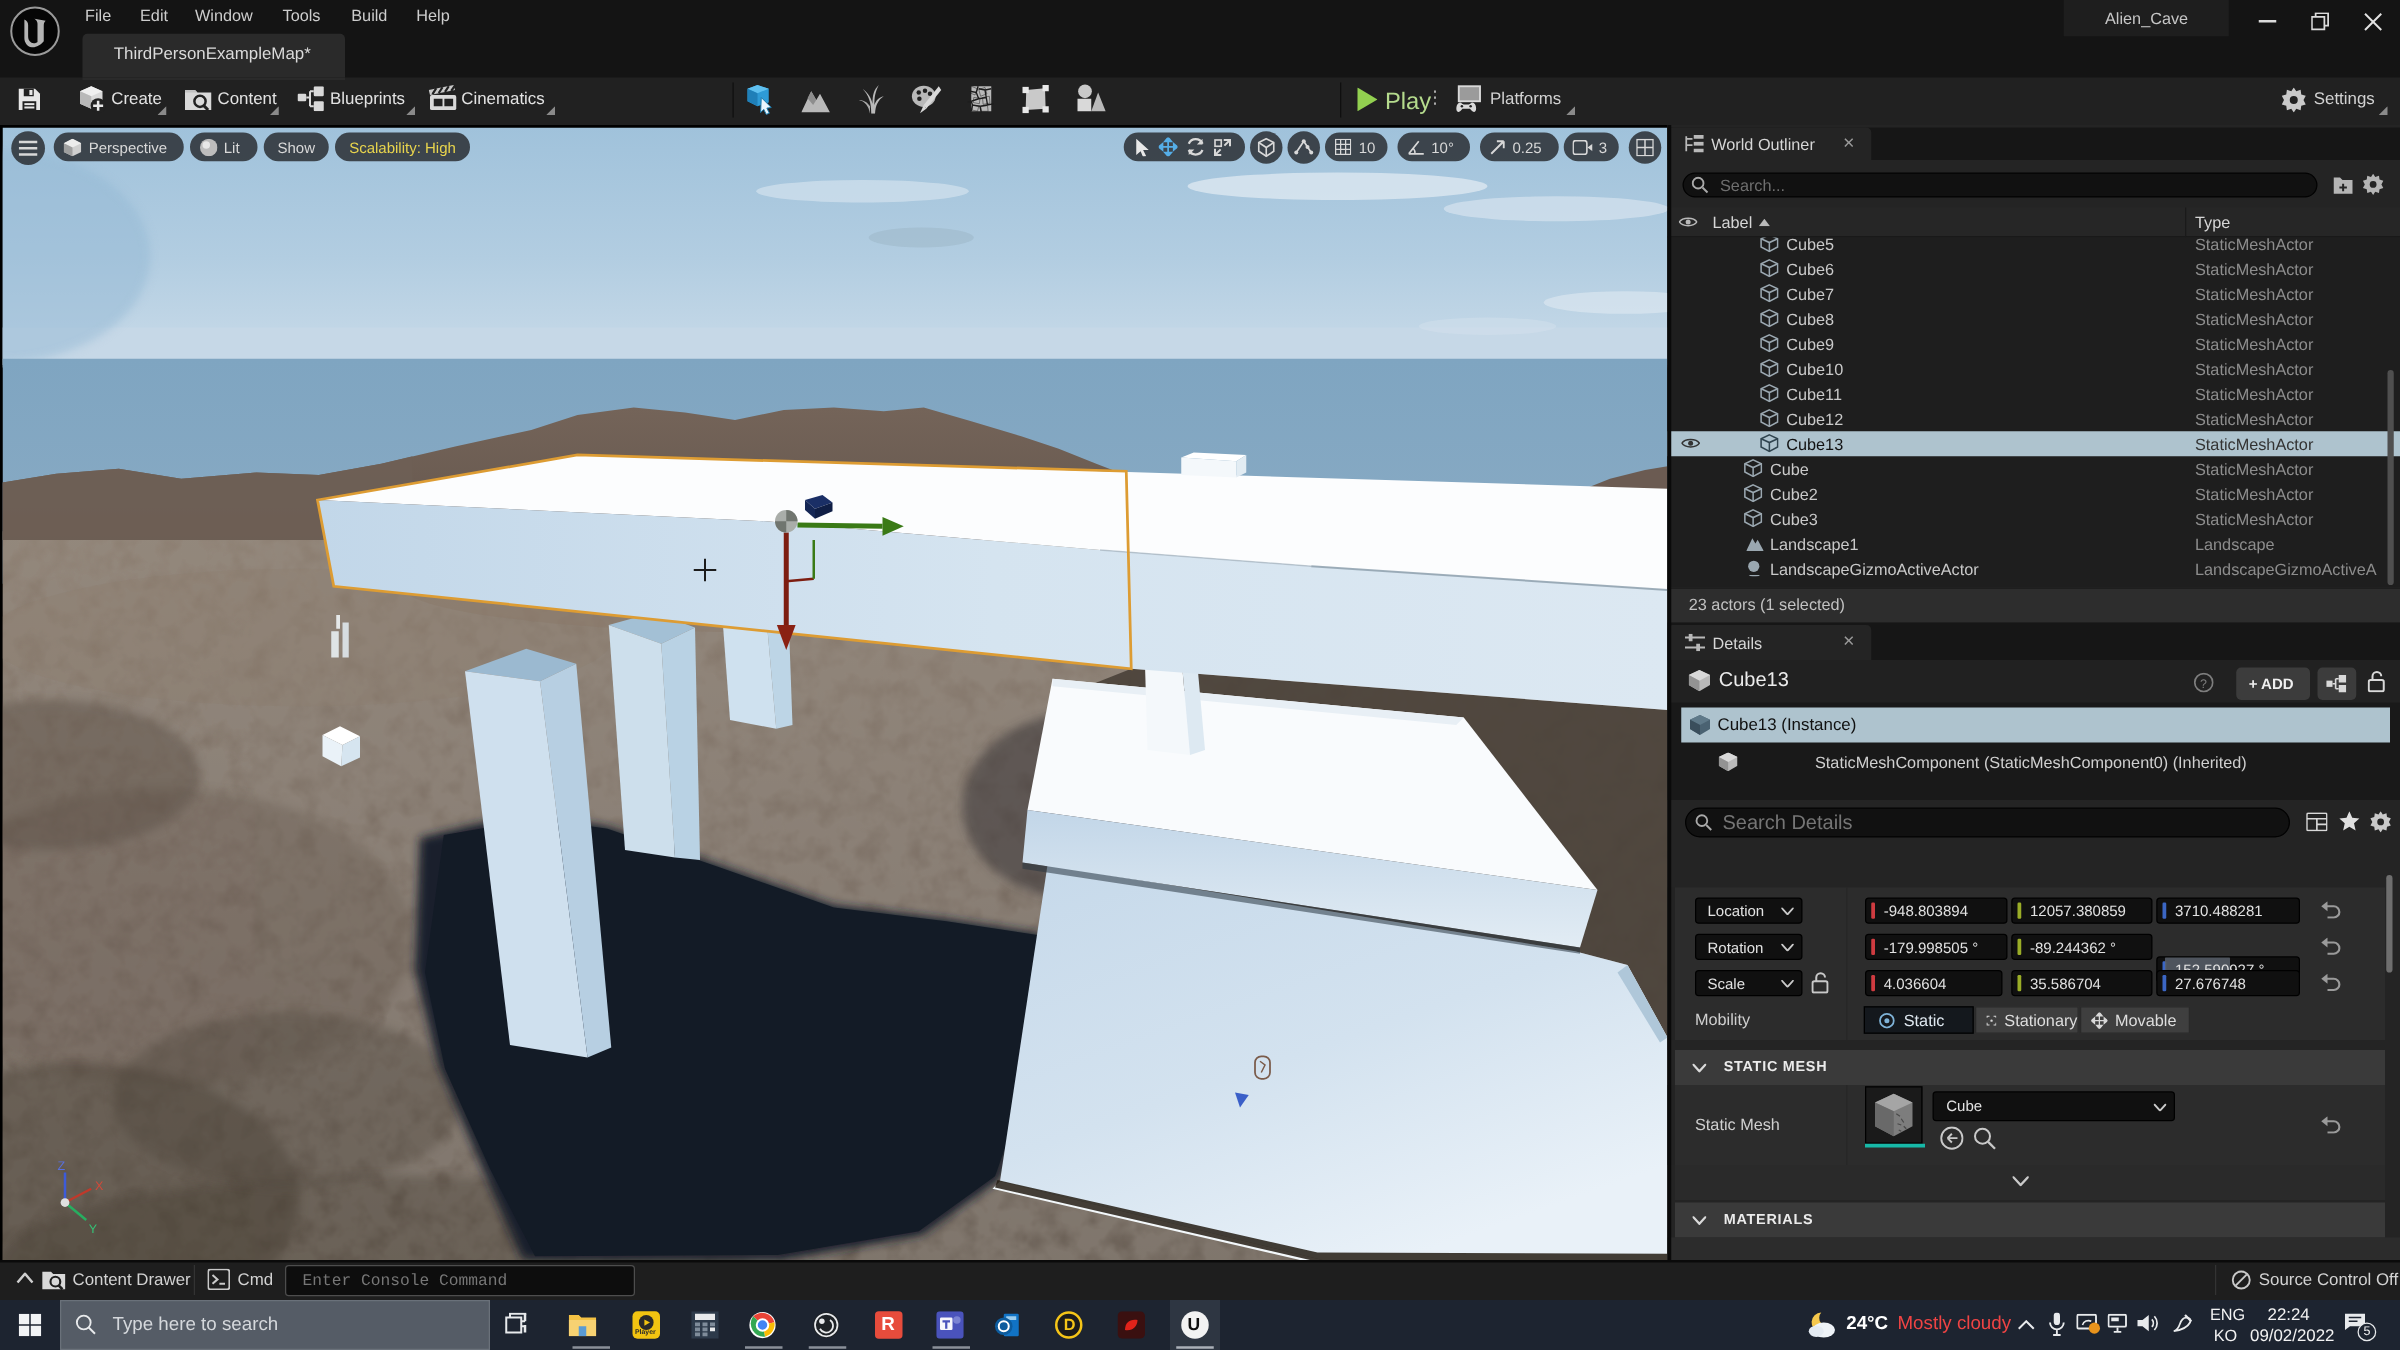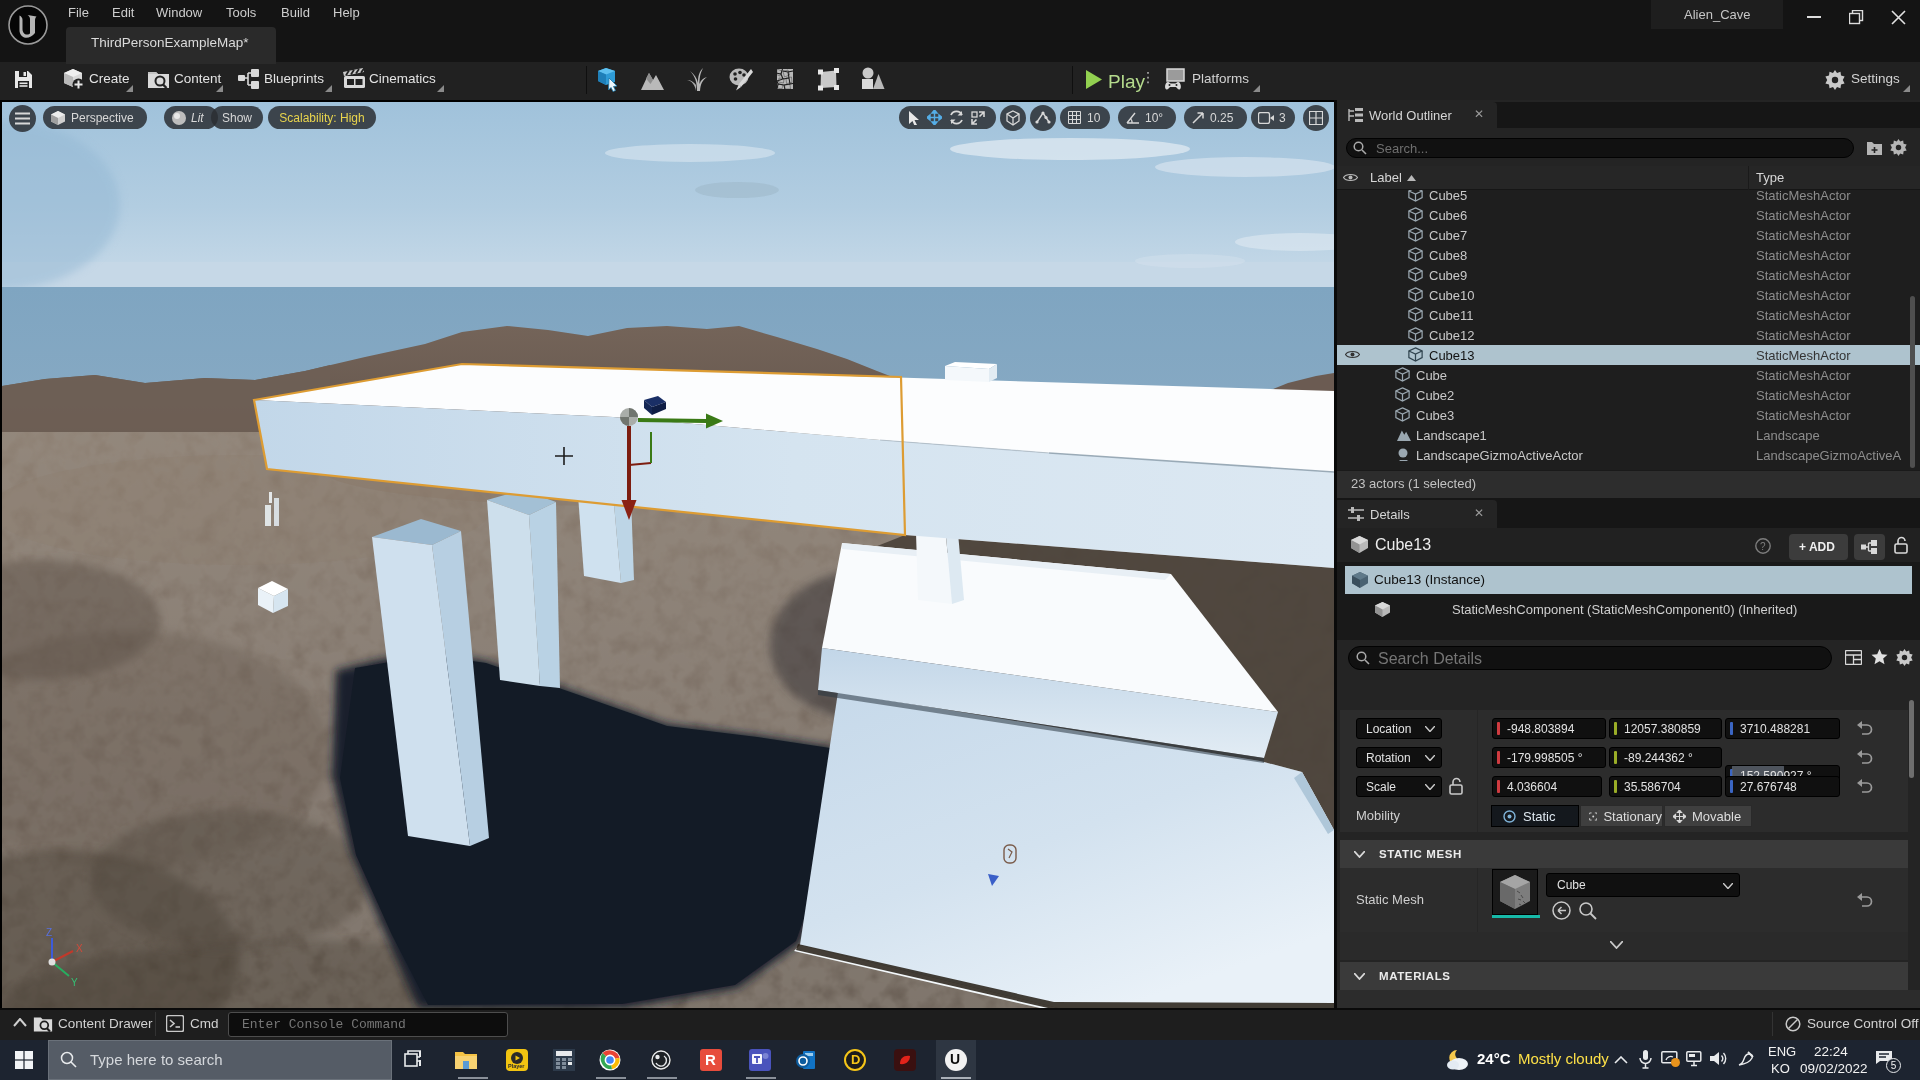--- a/index.html
+++ b/index.html
@@ -334,21 +334,21 @@
     <path d="M0 1.5 H15 M0 6.5 H15 M0 11.5 H15" stroke="#d8d8d8" stroke-width="2"></path>
   </svg>
   <div class="pill" style="left:43px;top:106px;width:104px;">
     <svg style="margin-left:8px;" width="14" height="14" viewBox="0 0 14 14">
       <path d="M7 0 L14 3.5 V10.5 L7 14 L0 10.5 V3.5 Z" fill="#cfcfcf"></path>
       <path d="M7 0 L14 3.5 L7 7 L0 3.5 Z" fill="#ececec"></path>
       <path d="M7 7 V14 L0 10.5 V3.5 Z" fill="#9f9f9f"></path>
     </svg>
     <span style="margin-left:6px;">Perspective</span>
   </div>
-  <div class="pill" style="left:164px;top:106px;width:54px;font-style:italic;">
+  <div class="pill" style="left:152px;top:106px;width:54px;">
     <svg style="margin-left:8px;" width="14" height="14" viewBox="0 0 14 14">
       <circle cx="7" cy="7" r="7" fill="#bdbdbd"></circle>
       <circle cx="5" cy="5" r="3" fill="#e8e8e8"></circle>
     </svg>
     <span style="margin-left:5px;">Lit</span>
   </div>
   <div class="pill" style="left:211px;top:106px;width:52px;justify-content:center;">Show</div>
   <div class="pill" style="left:268px;top:106px;width:108px;justify-content:center;color:#e8d44d;">Scalability: High</div>
 
   <div class="pill" style="left:899px;top:106px;width:97px;">
@@ -885,21 +885,21 @@
   <div class="abs" style="left:647px;top:1077px;width:30px;height:2px;background:#8a9099;"></div>
   <div class="abs" style="left:746px;top:1077px;width:30px;height:2px;background:#8a9099;"></div>
   <div class="abs" style="left:941px;top:1077px;width:30px;height:2px;background:#aab0b8;"></div>
 
   <svg class="abs" style="left:1443px;top:1048px;" width="28" height="24" viewBox="0 0 28 24">
     <path d="M14 2 A8 8 0 1 0 22 12 A6.5 6.5 0 0 1 14 2 Z" fill="#f5c84c"></path>
     <ellipse cx="16" cy="16" rx="9" ry="6" fill="#eef3f7"></ellipse>
     <ellipse cx="10" cy="17" rx="6" ry="4.5" fill="#e4ebf2"></ellipse>
   </svg>
   <div class="abs" style="left:1477px;top:1050px;color:#fff;font-size:15px;font-weight:bold;">24°C</div>
-  <div class="abs" style="left:1518px;top:1050px;color:#fde047;font-size:15px;">Mostly cloudy</div>
+  <div class="abs" style="left:1518px;top:1050px;color:#ef4444;font-size:15px;">Mostly cloudy</div>
   <svg class="abs" style="left:1614px;top:1056px;" width="14" height="8">
       <path d="M1 7 L7 1 L13 7" stroke="#e8eaec" stroke-width="1.6" fill="none"></path>
     </svg>
   <svg class="abs" style="left:1639px;top:1050px;" width="13" height="19" viewBox="0 0 13 19">
     <rect x="4" y="0" width="5" height="10" rx="2.5" fill="#e8eaec"></rect>
     <path d="M1 8 A5.5 5.5 0 0 0 12 8 M6.5 14 V18 M3.5 18 H9.5" stroke="#e8eaec" stroke-width="1.5" fill="none"></path>
   </svg>
   <svg class="abs" style="left:1661px;top:1051px;" width="20" height="17" viewBox="0 0 20 17">
     <rect x="0.8" y="0.8" width="15" height="11" rx="1" fill="none" stroke="#e8eaec" stroke-width="1.5"></rect>
     <path d="M5 9 A5 5 0 0 1 12 6" stroke="#e8eaec" stroke-width="1.3" fill="none"></path>

